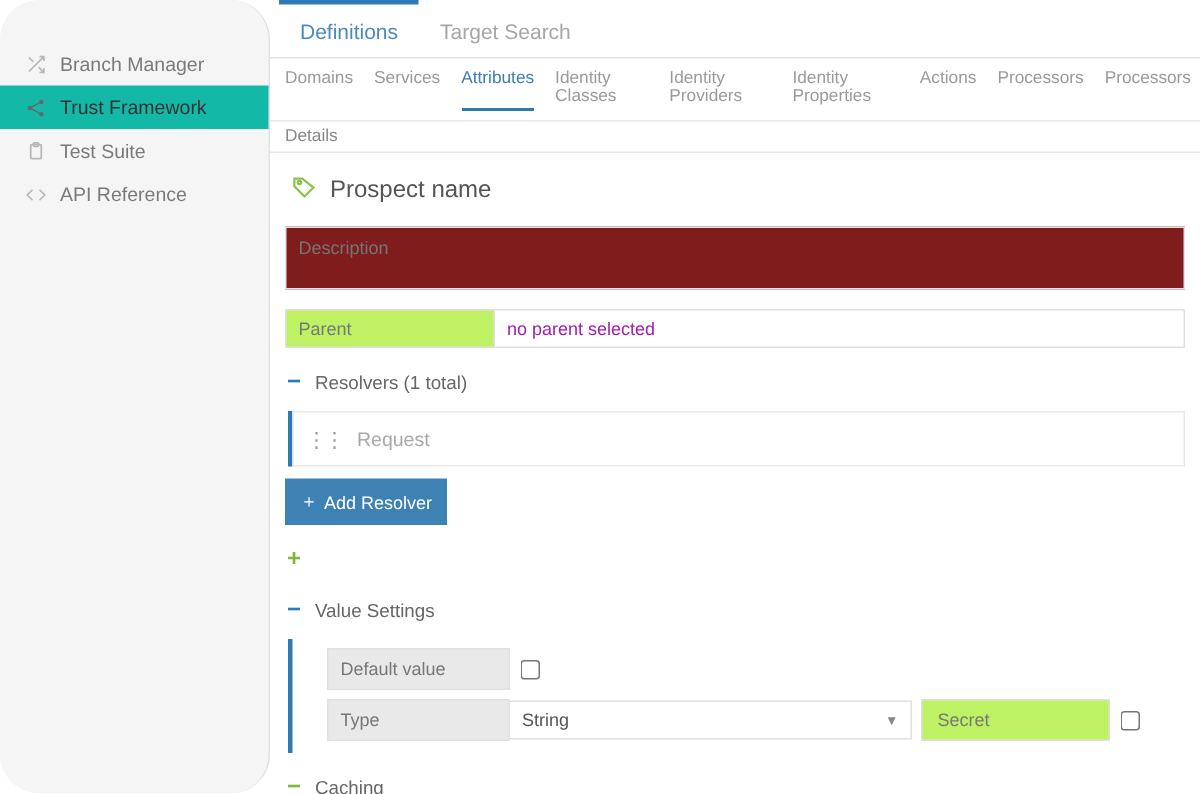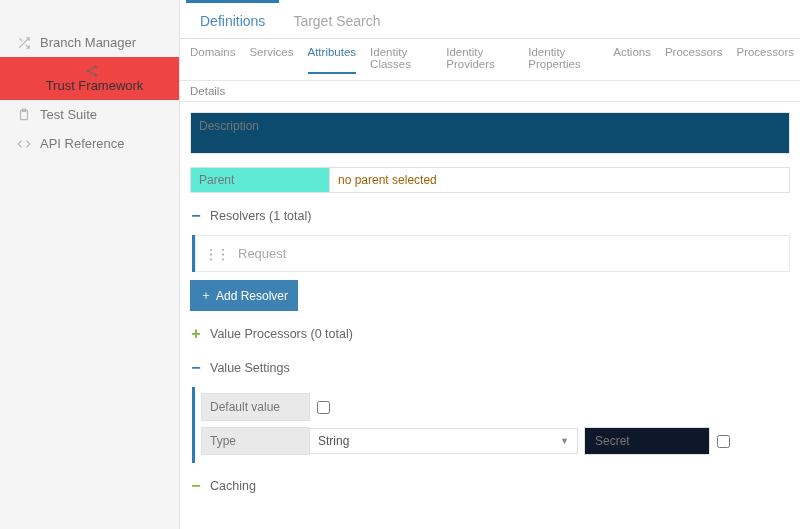--- a/index.html
+++ b/index.html
@@ -1,57 +1,57 @@
 <!DOCTYPE html>
 <html><head>
 <meta charset="utf-8">
 <style>
   * { box-sizing: border-box; margin: 0; padding: 0; }
   body { font-family: -apple-system, "Segoe UI", sans-serif; font-size: 13px; color: #555; background: #fff; width: 800px; height: 529px; overflow: hidden; }
   .layout { display: flex; height: 529px; }
-  .sidebar { width: 180px; background: #f5f5f6; border-right: 1px solid #e1e1e1; padding-top: 28px; }
+  .sidebar { width: 180px; background: #f5f5f6; border-right: 1px solid #e1e1e1; padding-top: 28px; border-radius: 26px; }
   .nav-item { display: flex; align-items: center; padding: 7px 10px 7px 14px; cursor: pointer; color: #7a7a7a; }
-  .nav-item.active { background: #ef4444; color: #333; flex-direction: column; }
+  .nav-item.active { background: #14b8a6; color: #333; }
   .nav-item .icon { width: 20px; display: inline-flex; justify-content: center; color: #b8b8b8; }
   .nav-item.active .icon { color: #666; }
   .nav-item span.lbl { margin-left: 6px; }
   .main { flex: 1; display: flex; flex-direction: column; min-width: 0; }
   .top-tabs { display: flex; gap: 0; border-bottom: 1px solid #e2e2e2; padding: 0 6px; }
   .top-tab { padding: 10px 14px 9px; font-size: 14px; color: #a7a7a7; cursor: pointer; border-top: 3px solid transparent; }
   .top-tab.active { color: #4a8abf; border-top: 3px solid #2e7ab4; }
   .sub-tabs { display: flex; gap: 14px; padding: 7px 6px 6px 10px; border-bottom: 1px solid #e8e8e8; font-size: 11.5px; }
   .sub-tab { color: #9a9a9a; cursor: pointer; padding-bottom: 4px; }
   .sub-tab.active { color: #3d7db1; border-bottom: 2px solid #2e7ab4; }
   .details-hdr { border-bottom: 1px solid #e8e8e8; padding: 4px 10px 4px 10px; font-size: 11.5px; color: #888; }
   .content { padding: 10px 10px 10px 10px; overflow-y: auto; height: 450px; }
   .title-row { display: flex; align-items: center; gap: 8px; padding: 4px 4px 14px 4px; }
   .title-row .tag-icon { color: #8bc34a; }
   .title-row h2 { font-weight: 400; font-size: 16px; color: #555; }
-  .desc-area { width: 100%; height: 42px; border: 1px solid #e5e5e5; background: #0c4a6e; padding: 6px 8px; color: #aaa; font-size: 12px; margin-bottom: 10px; resize: none; font-family: inherit; }
+  .desc-area { width: 100%; height: 42px; border: 1px solid #e5e5e5; background: #7f1d1d; padding: 6px 8px; color: #aaa; font-size: 12px; margin-bottom: 10px; resize: none; font-family: inherit; }
   .parent-row { display: flex; margin-bottom: 12px; }
-  .parent-label { width: 140px; background: #5eead4; border: 1px solid #e0e0e0; padding: 5px 8px; font-size: 12px; color: #777; }
-  .parent-value { flex: 1; border: 1px solid #e0e0e0; border-left: none; padding: 5px 8px; font-size: 12px; color: #a16207; }
+  .parent-label { width: 140px; background: #bef264; border: 1px solid #e0e0e0; padding: 5px 8px; font-size: 12px; color: #777; }
+  .parent-value { flex: 1; border: 1px solid #e0e0e0; border-left: none; padding: 5px 8px; font-size: 12px; color: #a21caf; }
   .section { margin-bottom: 12px; }
   .section-header { display: flex; align-items: center; gap: 8px; font-size: 12.5px; color: #666; padding: 2px 0; cursor: pointer; }
   .toggle { font-weight: bold; font-size: 16px; width: 12px; text-align: center; }
   .toggle.minus { color: #2e7ab4; }
   .toggle.plus { color: #7fb63c; }
   .block { border-left: 3px solid #2e7ab4; margin-left: 2px; margin-top: 8px; padding-left: 0; background: #fff; }
   .resolver-row { display: flex; align-items: center; gap: 10px; padding: 10px 8px; border: 1px solid #e9e9e9; background: #fff; }
   .dots { color: #9a9a9a; letter-spacing: -2px; line-height: 6px; font-size: 14px; display: inline-block; }
   .resolver-row .rtxt { color: #a9a9a9; font-size: 13px; }
   .add-btn { display: inline-flex; align-items: center; gap: 4px; background: #3e82b3; color: #fff; padding: 7px 10px; font-size: 12px; cursor: pointer; margin-top: 8px; }
   .form-row { display: flex; align-items: center; margin-bottom: 6px; }
-  .form-label { width: 109px; background: #e9e9e9; border: 1px solid #e0e0e0; padding: 6px 8px; font-size: 12px; color: #777; margin-left: 6px; }
+  .form-label { width: 122px; background: #e9e9e9; border: 1px solid #e0e0e0; padding: 6px 8px; font-size: 12px; color: #777; margin-left: 23px; }
   .form-input { border: 1px solid #e0e0e0; border-left: none; padding: 5px 8px; font-size: 12px; color: #555; background: #fff; }
   .cb { width: 26px; display: flex; justify-content: center; }
   .cb input { width: 13px; height: 13px; }
   .type-select { flex: 0 0 268px; display: flex; justify-content: space-between; align-items: center; }
   .caret { font-size: 9px; color: #888; }
-  .secret-label { background: #0f172a; border: 1px solid #e0e0e0; padding: 6px 10px; font-size: 12px; color: #777; margin-left: 6px; flex: 0 0 126px; }
+  .secret-label { background: #bef264; border: 1px solid #e0e0e0; padding: 6px 10px; font-size: 12px; color: #777; margin-left: 6px; flex: 0 0 126px; }
   .pad6 { padding: 6px 0 2px; }
   ::-webkit-scrollbar { width: 8px; }
   ::-webkit-scrollbar-thumb { background: #ccc; border-radius: 4px; }
 </style>
 </head>
 <body>
 
 <div class="layout">
   <div class="sidebar">
     <div class="nav-item">
@@ -104,20 +104,29 @@
       <div class="sub-tab">Identity Classes</div>
       <div class="sub-tab">Identity Providers</div>
       <div class="sub-tab">Identity Properties</div>
       <div class="sub-tab">Actions</div>
       <div class="sub-tab">Processors</div>
       <div class="sub-tab">Processors</div>
     </div>
     <div class="details-hdr">Details</div>
 
     <div class="content">
+      <div class="title-row">
+        <span class="tag-icon">
+          <svg width="18" height="18" viewBox="0 0 24 24" fill="none" stroke="currentColor" stroke-width="2">
+              <path d="M20 12l-8 8-9-9V4h7l10 8z"></path>
+              <circle cx="7.5" cy="7.5" r="1.5"></circle>
+            </svg>
+        </span>
+        <h2>Prospect name</h2>
+      </div>
 
       <textarea class="desc-area" placeholder="Description" style=""></textarea>
 
       <div class="parent-row">
         <div class="parent-label">Parent</div>
         <div class="parent-value">no parent selected</div>
       </div>
 
       <div class="section">
         <div class="section-header">
@@ -132,21 +141,20 @@
         </div>
         <div class="add-btn">
           <span>＋</span>
           <span>Add Resolver</span>
         </div>
       </div>
 
       <div class="section">
         <div class="section-header">
           <span class="toggle plus">+</span>
-          <span>Value Processors (0 total)</span>
         </div>
       </div>
 
       <div class="section">
         <div class="section-header">
           <span class="toggle minus">−</span>
           <span>Value Settings</span>
         </div>
         <div class="block pad6">
           <div class="form-row">

